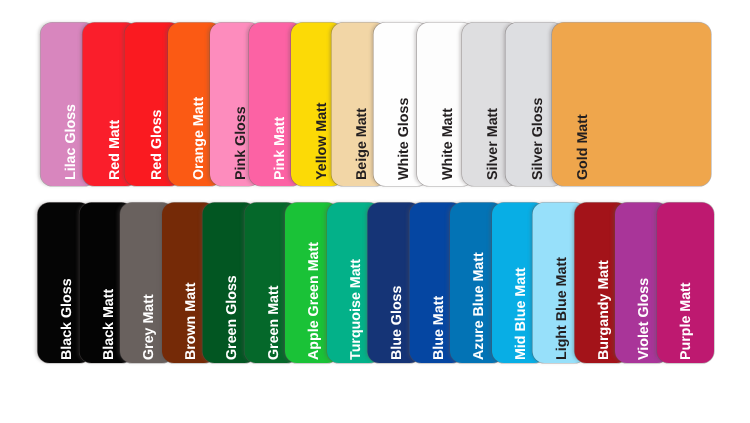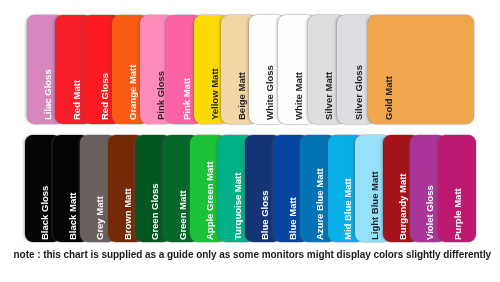--- a/index.html
+++ b/index.html
@@ -71,14 +71,13 @@
       <span class="chip-label" style="color: rgb(255, 255, 255); font-size: 9.5px; left: 232.8px; top: 105.8px;">Turquoise Matt</span>
       <span class="chip-label" style="color: rgb(255, 255, 255); font-size: 9.5px; left: 260.4px; top: 105.8px;">Blue Gloss</span>
       <span class="chip-label" style="color: rgb(255, 255, 255); font-size: 9.5px; left: 287.9px; top: 105.8px;">Blue Matt</span>
       <span class="chip-label" style="color: rgb(255, 255, 255); font-size: 9.5px; left: 315.4px; top: 105.8px;">Azure Blue Matt</span>
       <span class="chip-label" style="color: rgb(255, 255, 255); font-size: 9.5px; left: 342.9px; top: 105.8px;">Mid Blue Matt</span>
       <span class="chip-label" style="color: rgb(35, 31, 32); font-size: 9.5px; left: 370.4px; top: 105.8px;">Light Blue Matt</span>
       <span class="chip-label" style="color: rgb(255, 255, 255); font-size: 9.5px; left: 397.9px; top: 105.8px;">Burgandy Matt</span>
       <span class="chip-label" style="color: rgb(255, 255, 255); font-size: 9.5px; left: 425.4px; top: 105.8px;">Violet Gloss</span>
       <span class="chip-label" style="color: rgb(255, 255, 255); font-size: 9.5px; left: 452.6px; top: 105.8px;">Purple Matt</span>
     </div>
-  <div class="note" id="note" style="left: 13.5px; top: 249.2px; font-size: 10px; letter-spacing: -0.045px;">note :  this chart is supplied as a guide only as some monitors might display colors slightly differently</div>
 </div>
 
 </body></html>

